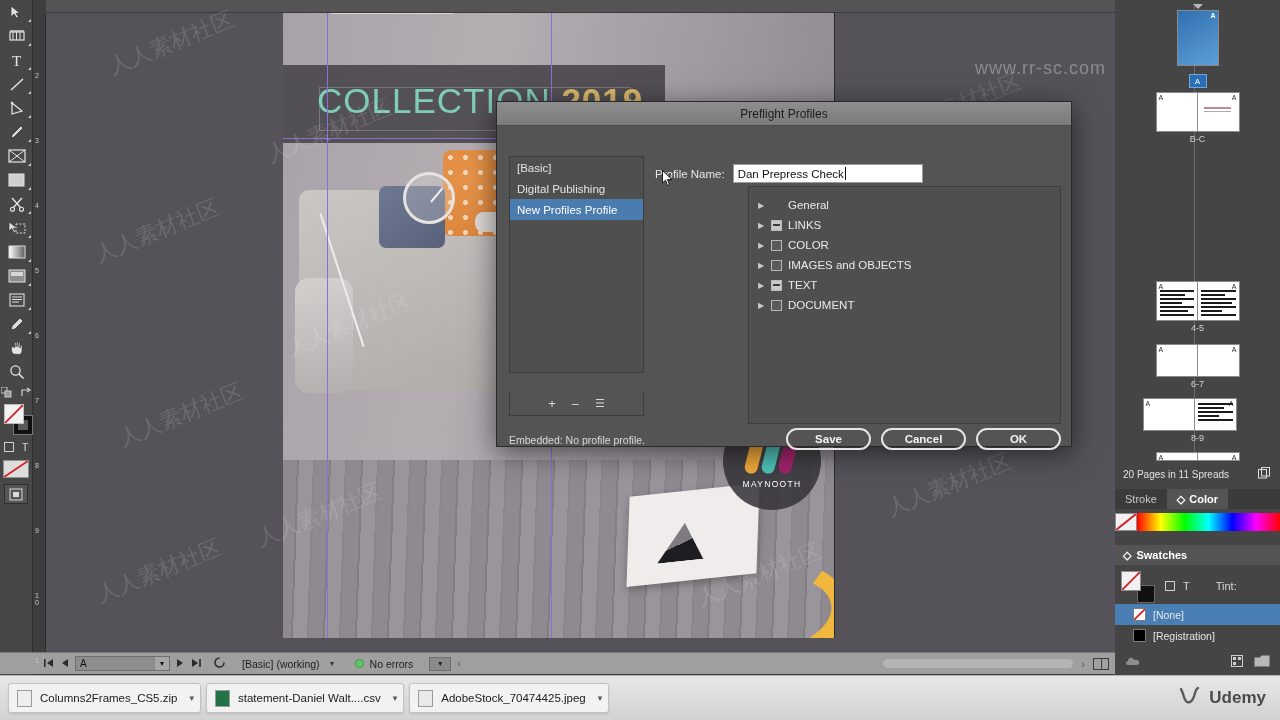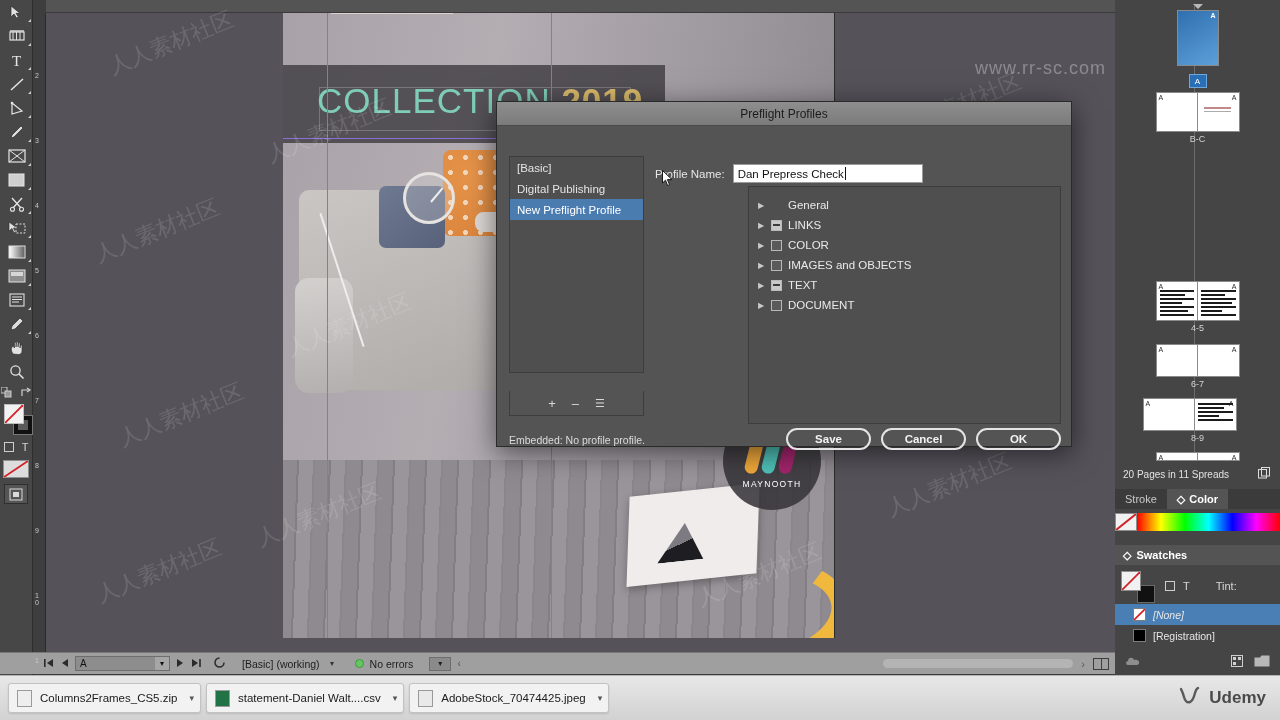--- a/index.html
+++ b/index.html
@@ -763,21 +763,21 @@
           <svg viewBox="0 0 20 20" preserveAspectRatio="none" style="width:100%;height:100%">
               <path d="M0 20 L20 0" stroke="#d21f26" stroke-width="2"></path>
             </svg>
         </div>
       </div>
       <span class="mini-box"></span>
       <span>T</span>
       <span style="margin-left:18px;">Tint:</span>
     </div>
 
-    <div class="swatch-row selected" style="top:604px;font-style:italic;">
+    <div class="swatch-row selected" style="top:604px;">
       <span class="sw-chip">
         <svg viewBox="0 0 13 13" preserveAspectRatio="none" style="width:100%;height:100%">
             <path d="M0 13 L13 0" stroke="#d21f26" stroke-width="2"></path>
           </svg>
       </span>
       <span>[None]</span>
     </div>
     <div class="swatch-row" style="top:625px;">
       <span class="sw-chip black"></span>
       <span>[Registration]</span>
@@ -891,21 +891,21 @@
     <div class="dlg-body">
 
       <div class="prof-list">
         <div class="prof-item">
           <span>[Basic]</span>
         </div>
         <div class="prof-item">
           <span>Digital Publishing</span>
         </div>
         <div class="prof-item selected">
-          <span>New Preflight Profile</span>
+          <span>New Profiles Profile</span>
         </div>
       </div>
 
       <div class="prof-toolbar">
         <span>+</span>
         <span>–</span>
         <span style="font-size:11px;">☰</span>
       </div>
 
       <div class="name-row">

